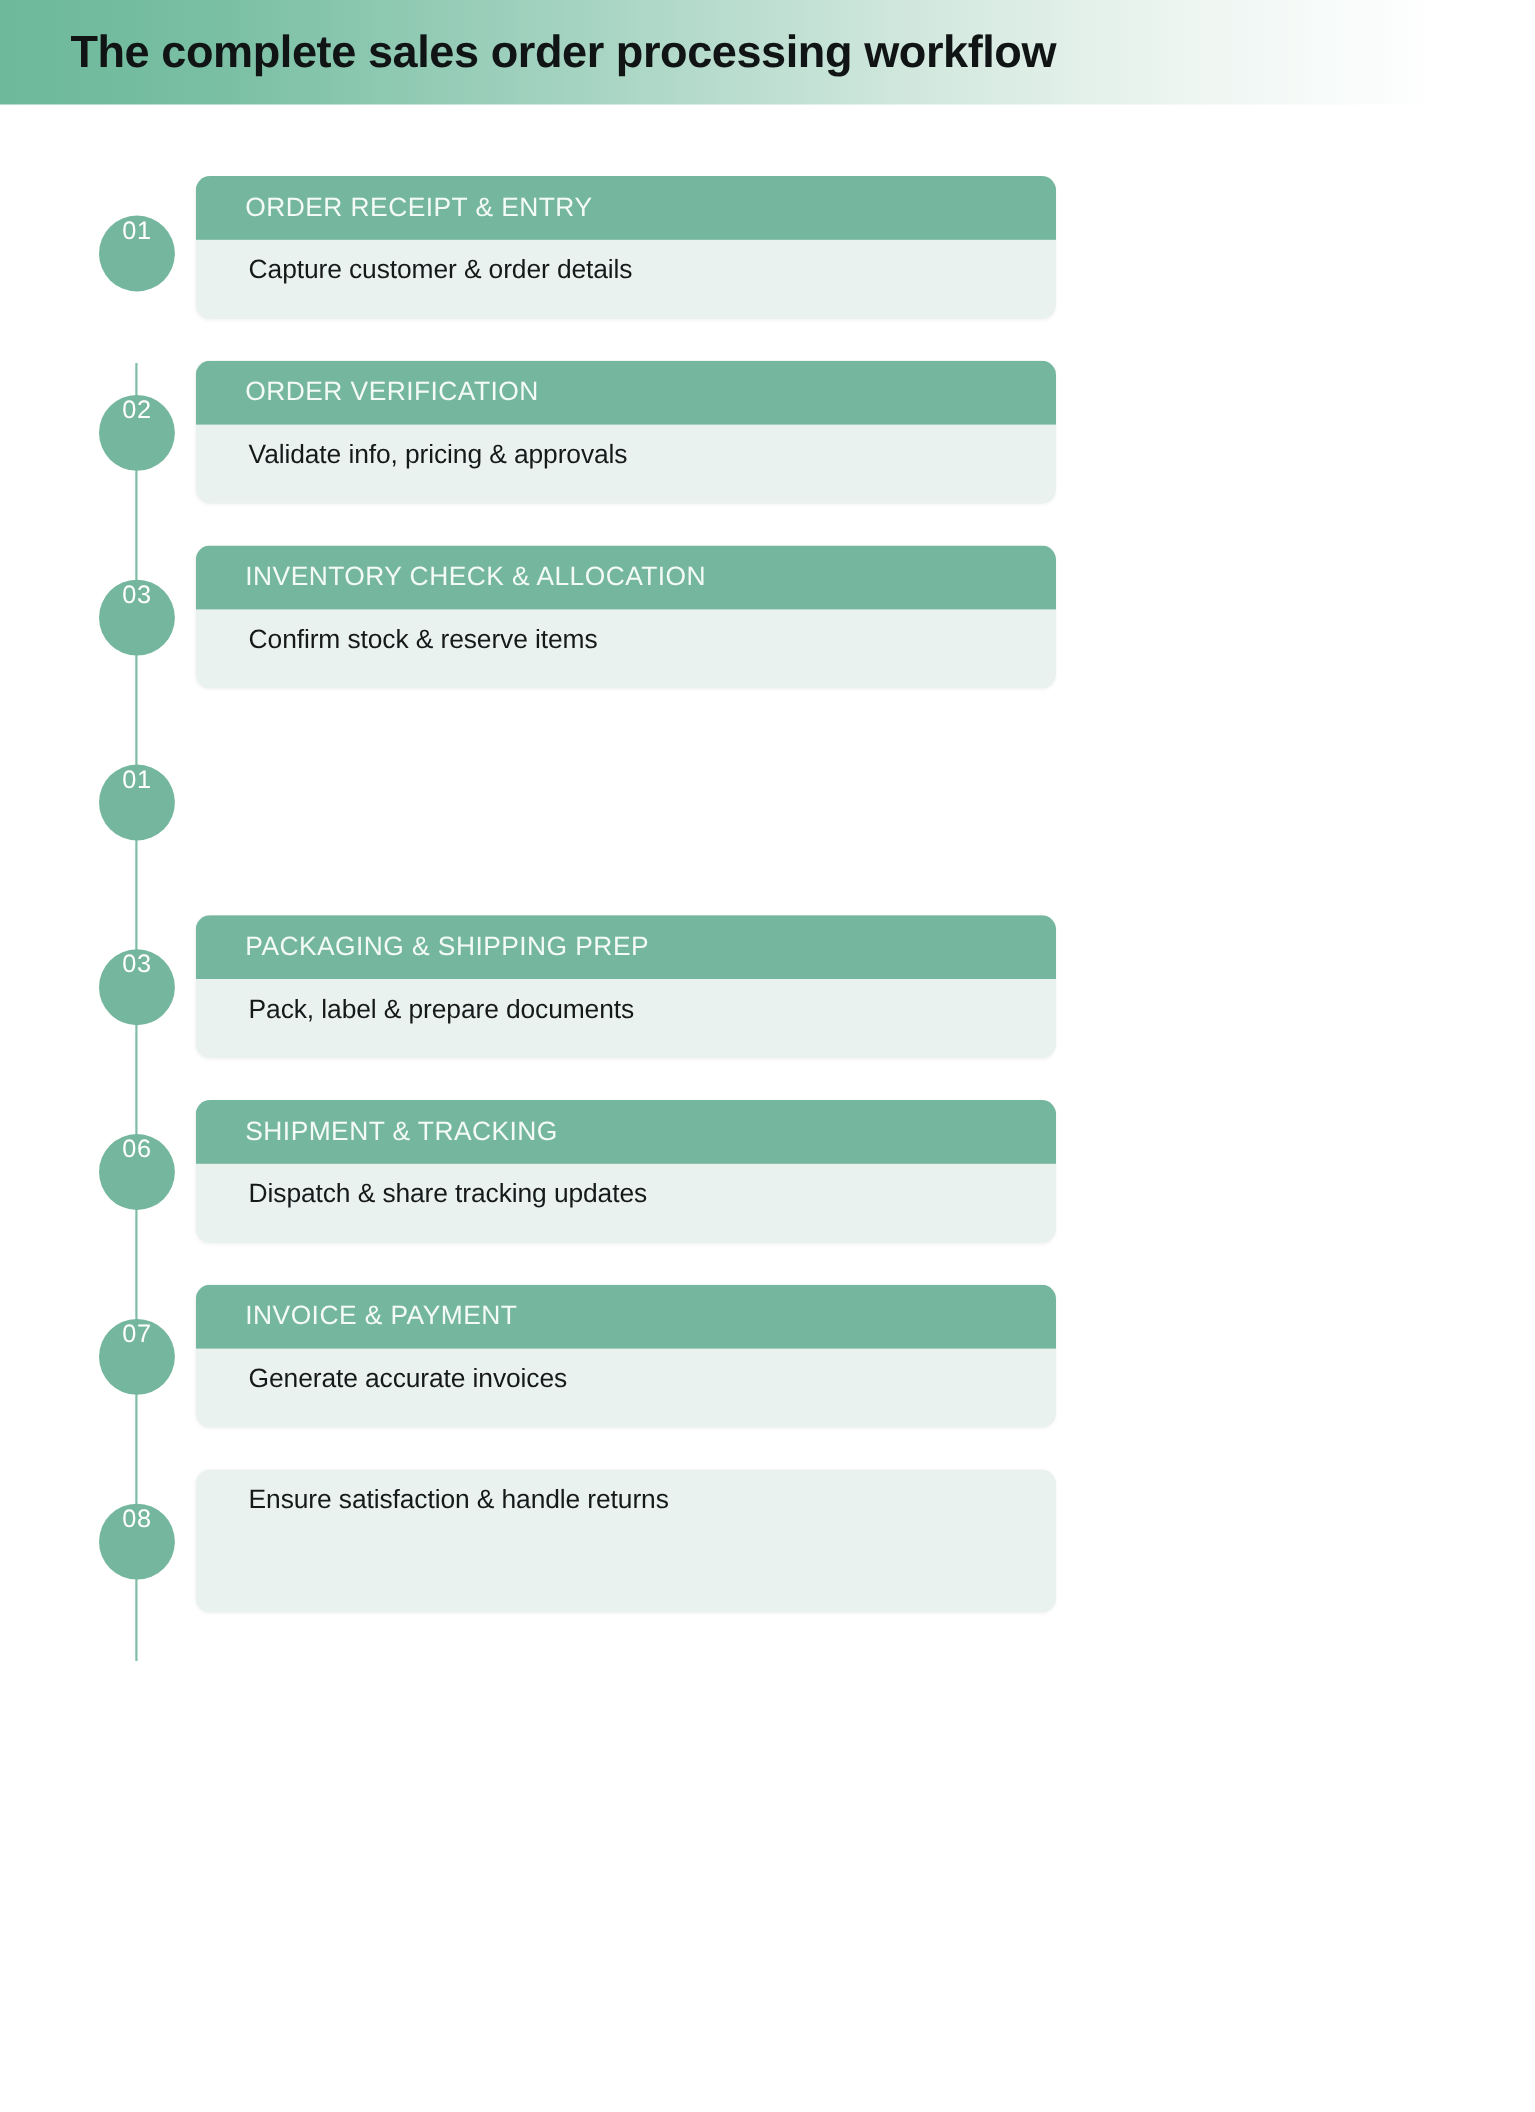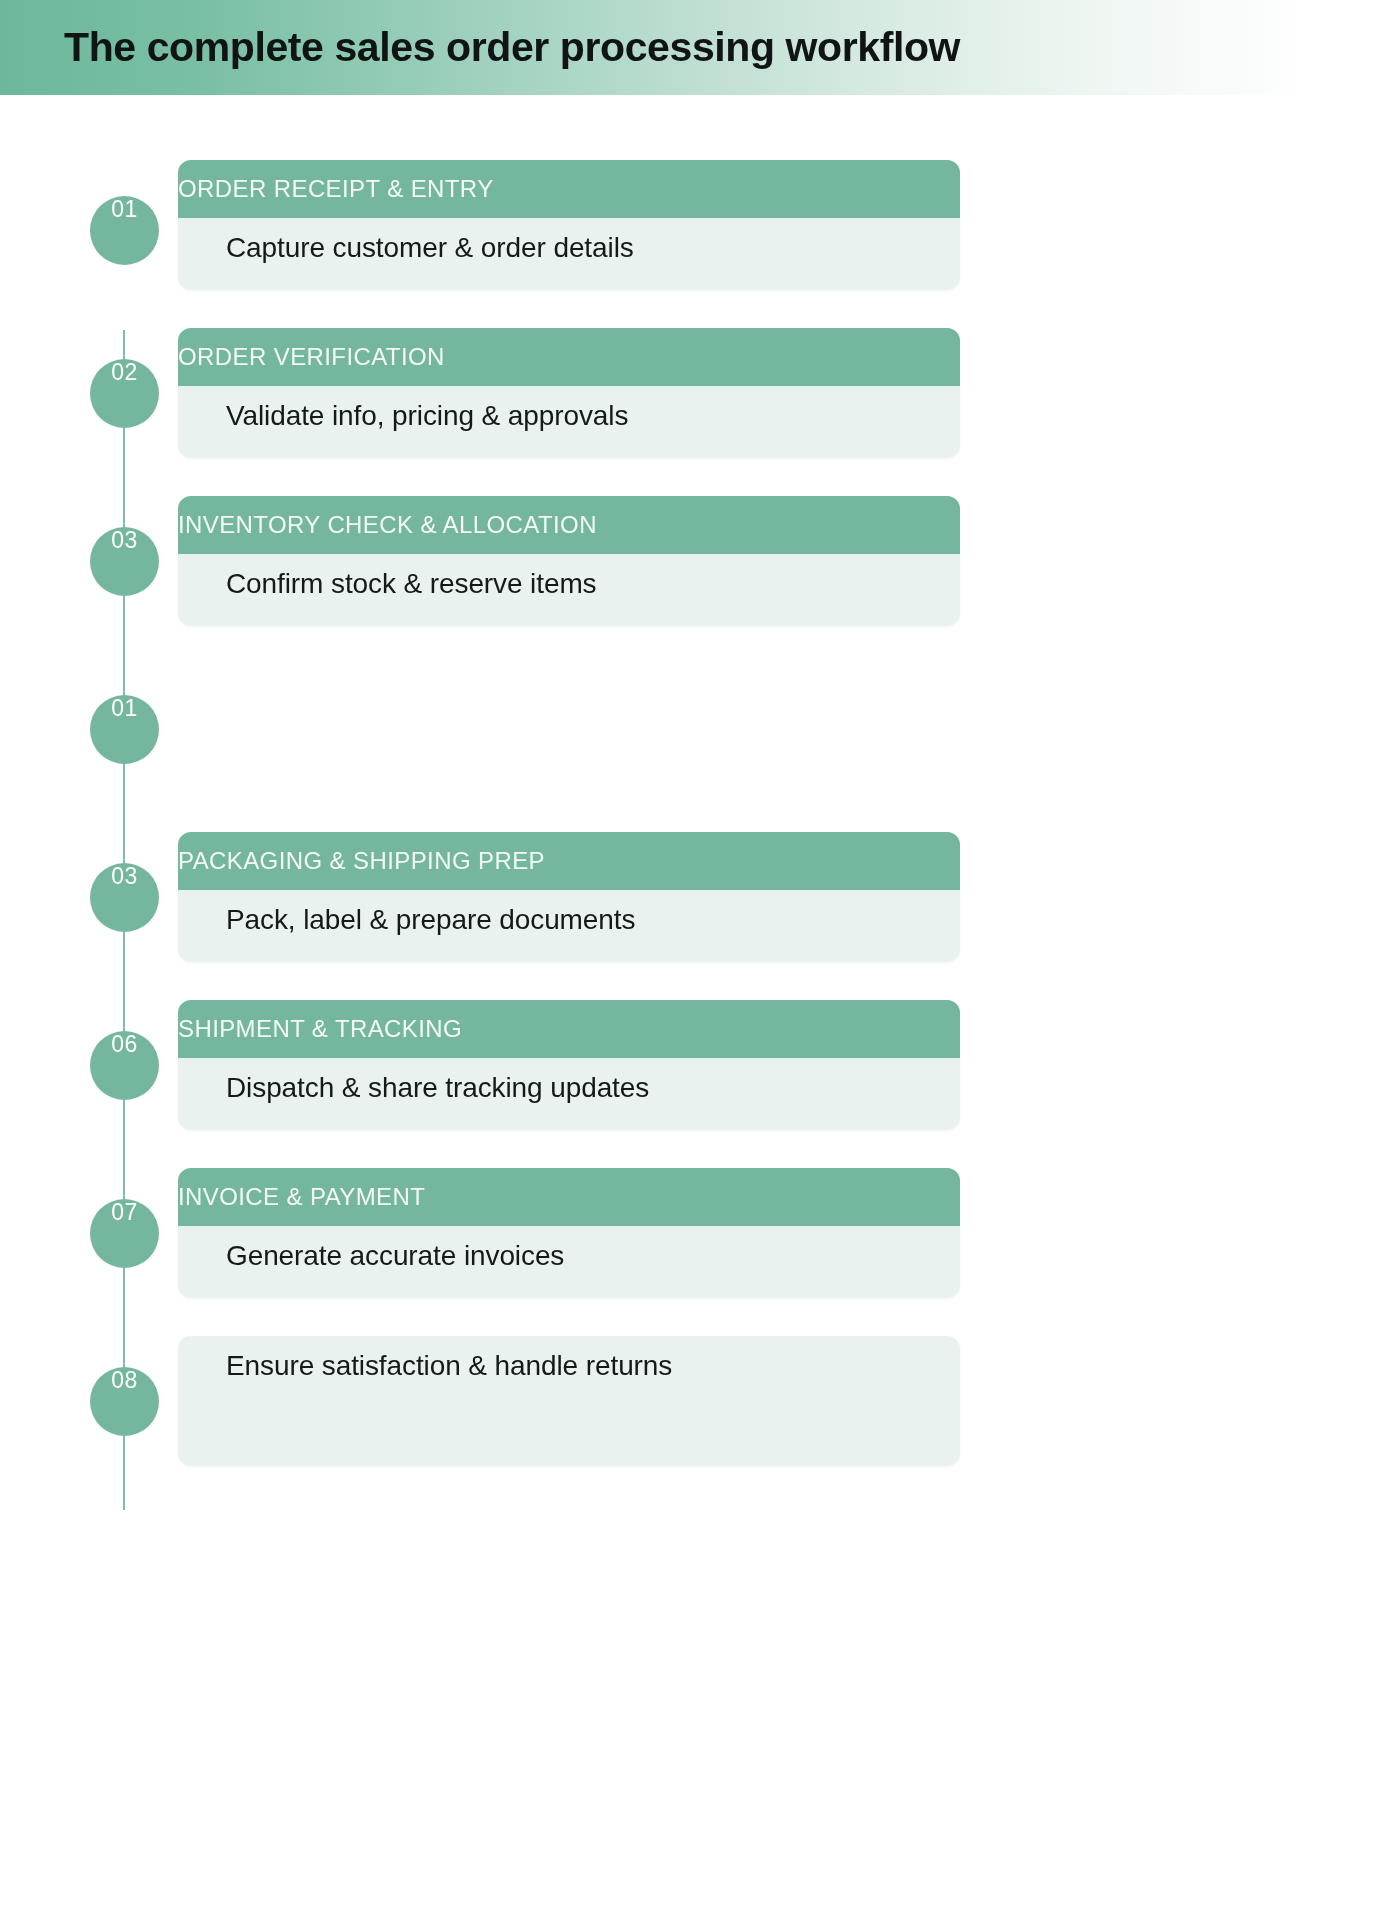--- a/index.html
+++ b/index.html
@@ -82,36 +82,37 @@
     background: #eaf2ef;
     box-shadow: 0 1px 3px rgba(0,0,0,0.045);
     z-index: 2;
   }
 
   .card-head {
     height: 58px;
     background: #75b79e;
     display: flex;
     align-items: center;
+    padding-left: 45px;
   }
   .card-head-text {
     font-size: 24px;
     color: #f4faf7;
     letter-spacing: 0.4px;
     white-space: nowrap;
   }
 
   .card-body {
     height: 72px;
     display: flex;
     align-items: flex-start;
     padding: 14px 0 0 48px;
   }
   .card-body-text {
-    font-size: 28px;
+    font-size: 24px;
     color: #16191a;
     letter-spacing: -0.1px;
     white-space: nowrap;
   }
 </style>
 </head>
 <body>
 
 <div class="header">
   <div class="header-title">The complete sales order processing workflow</div>

